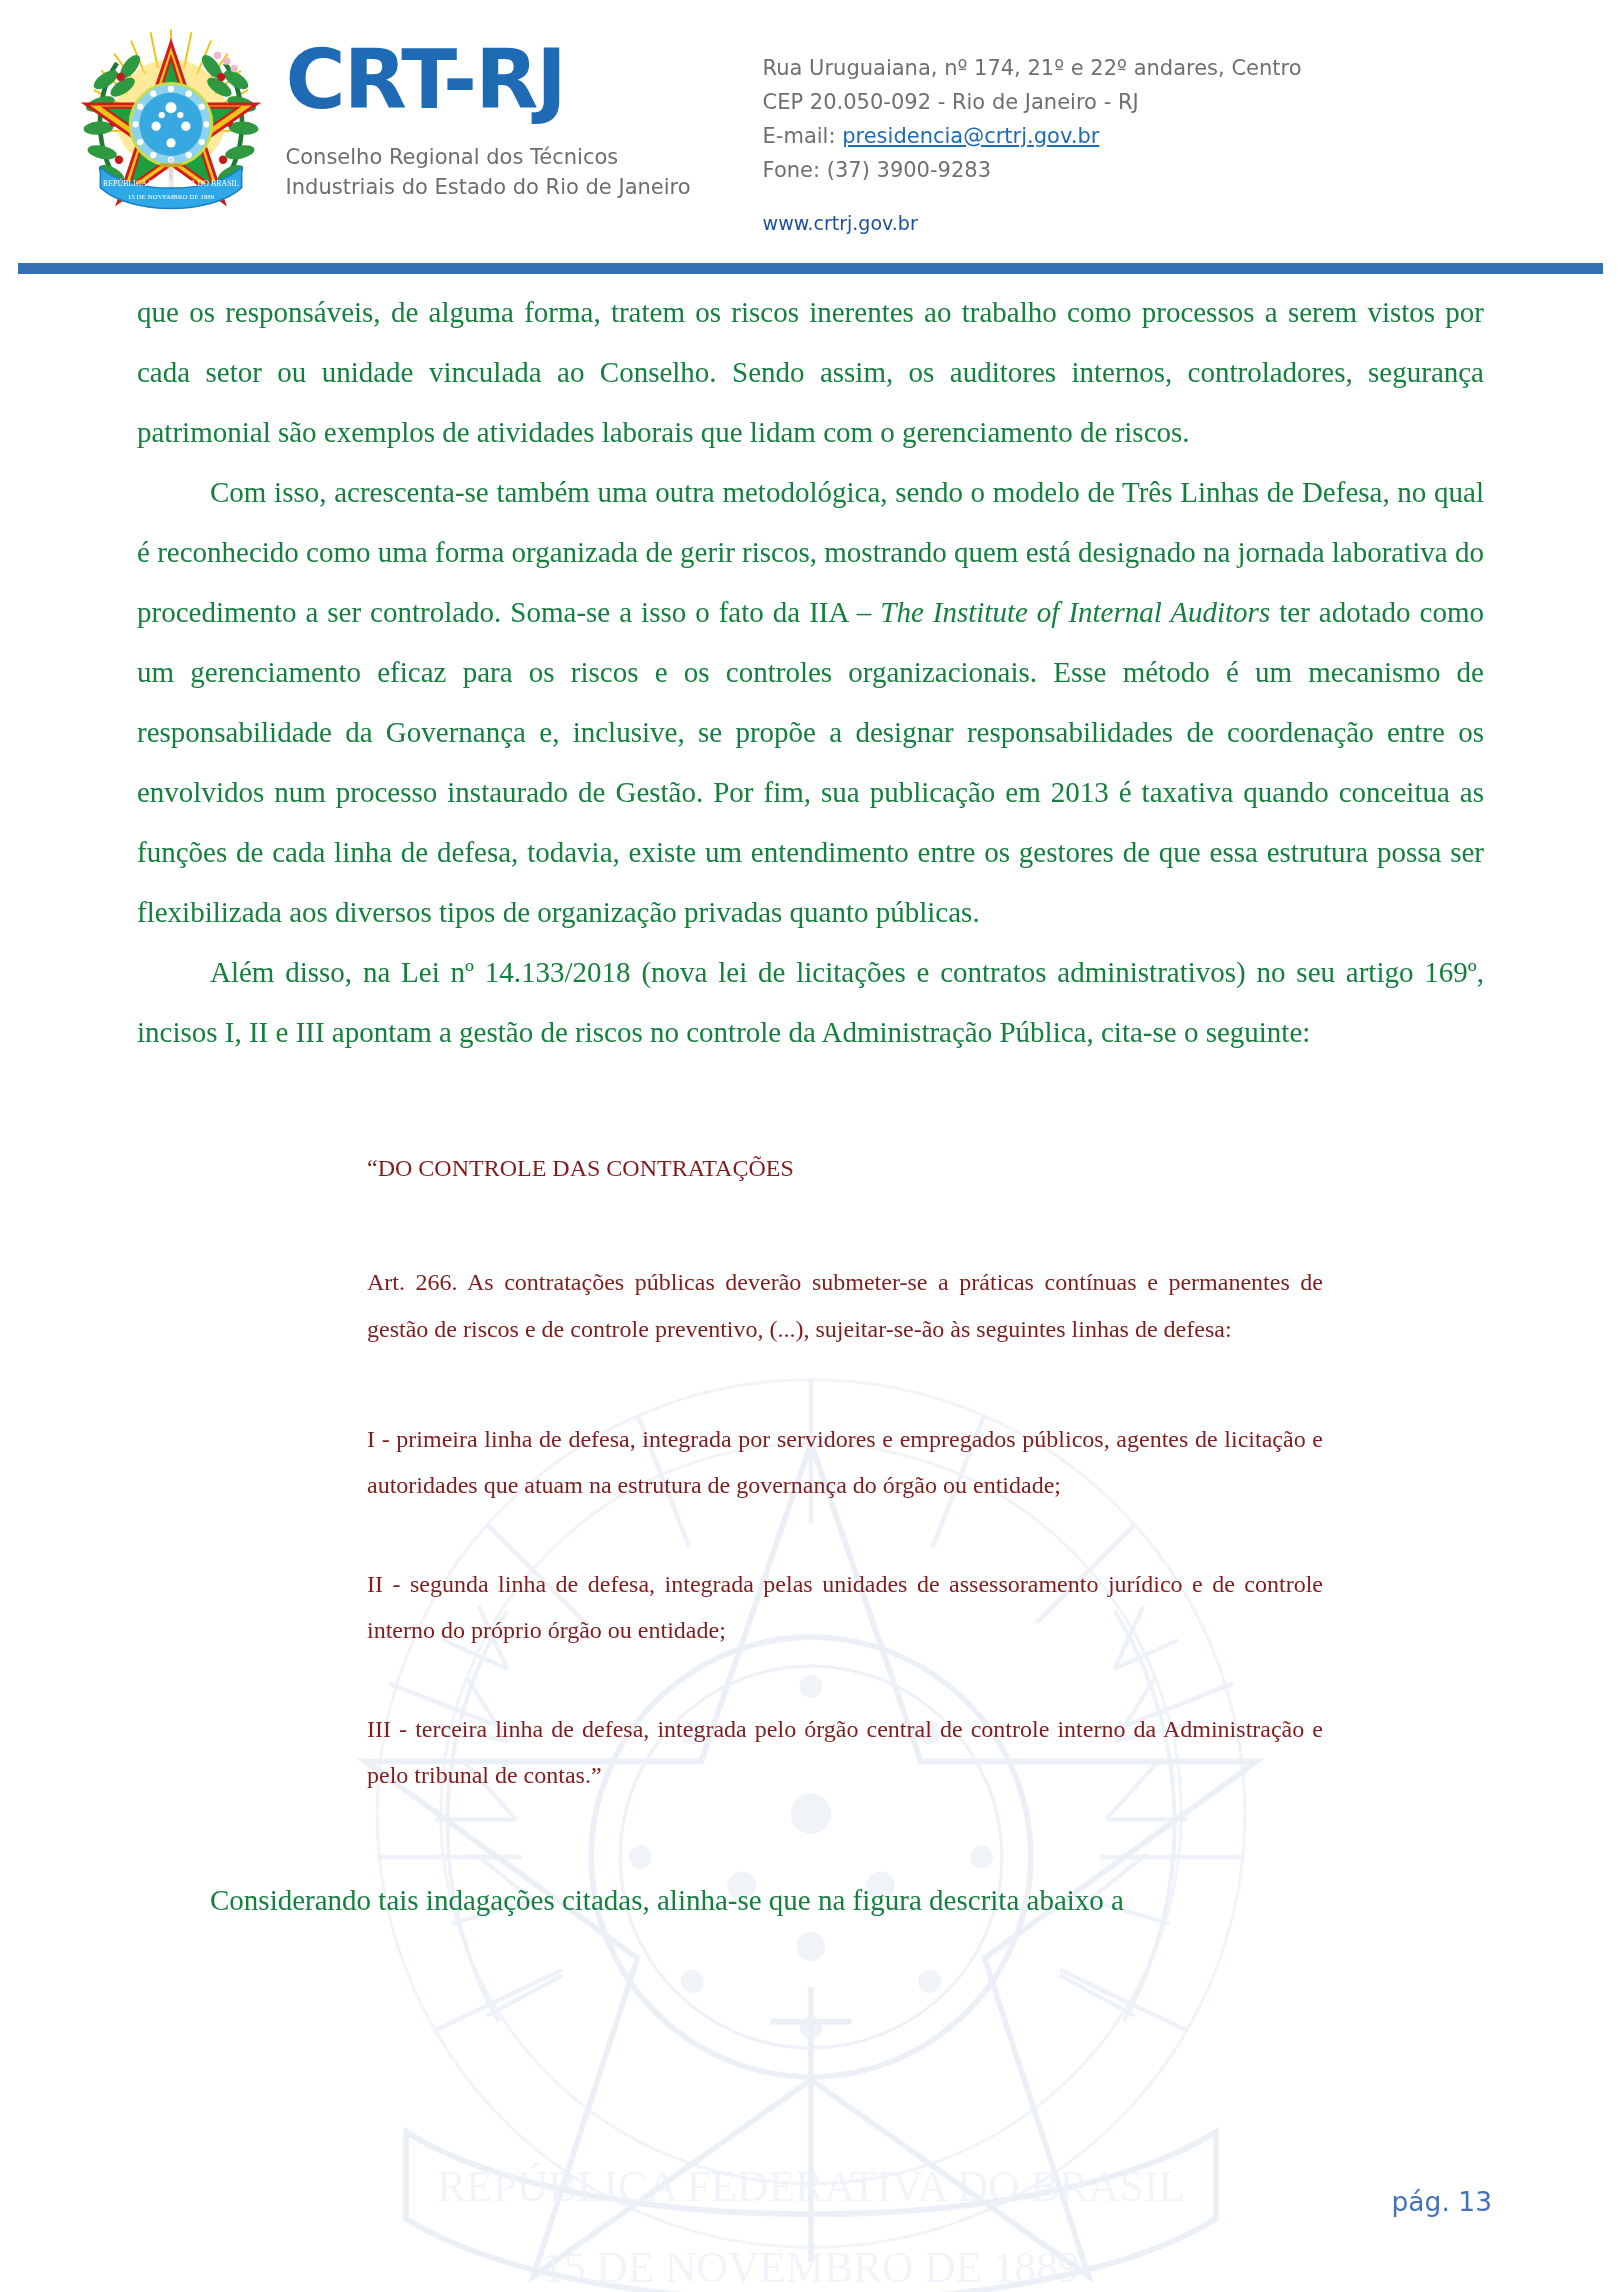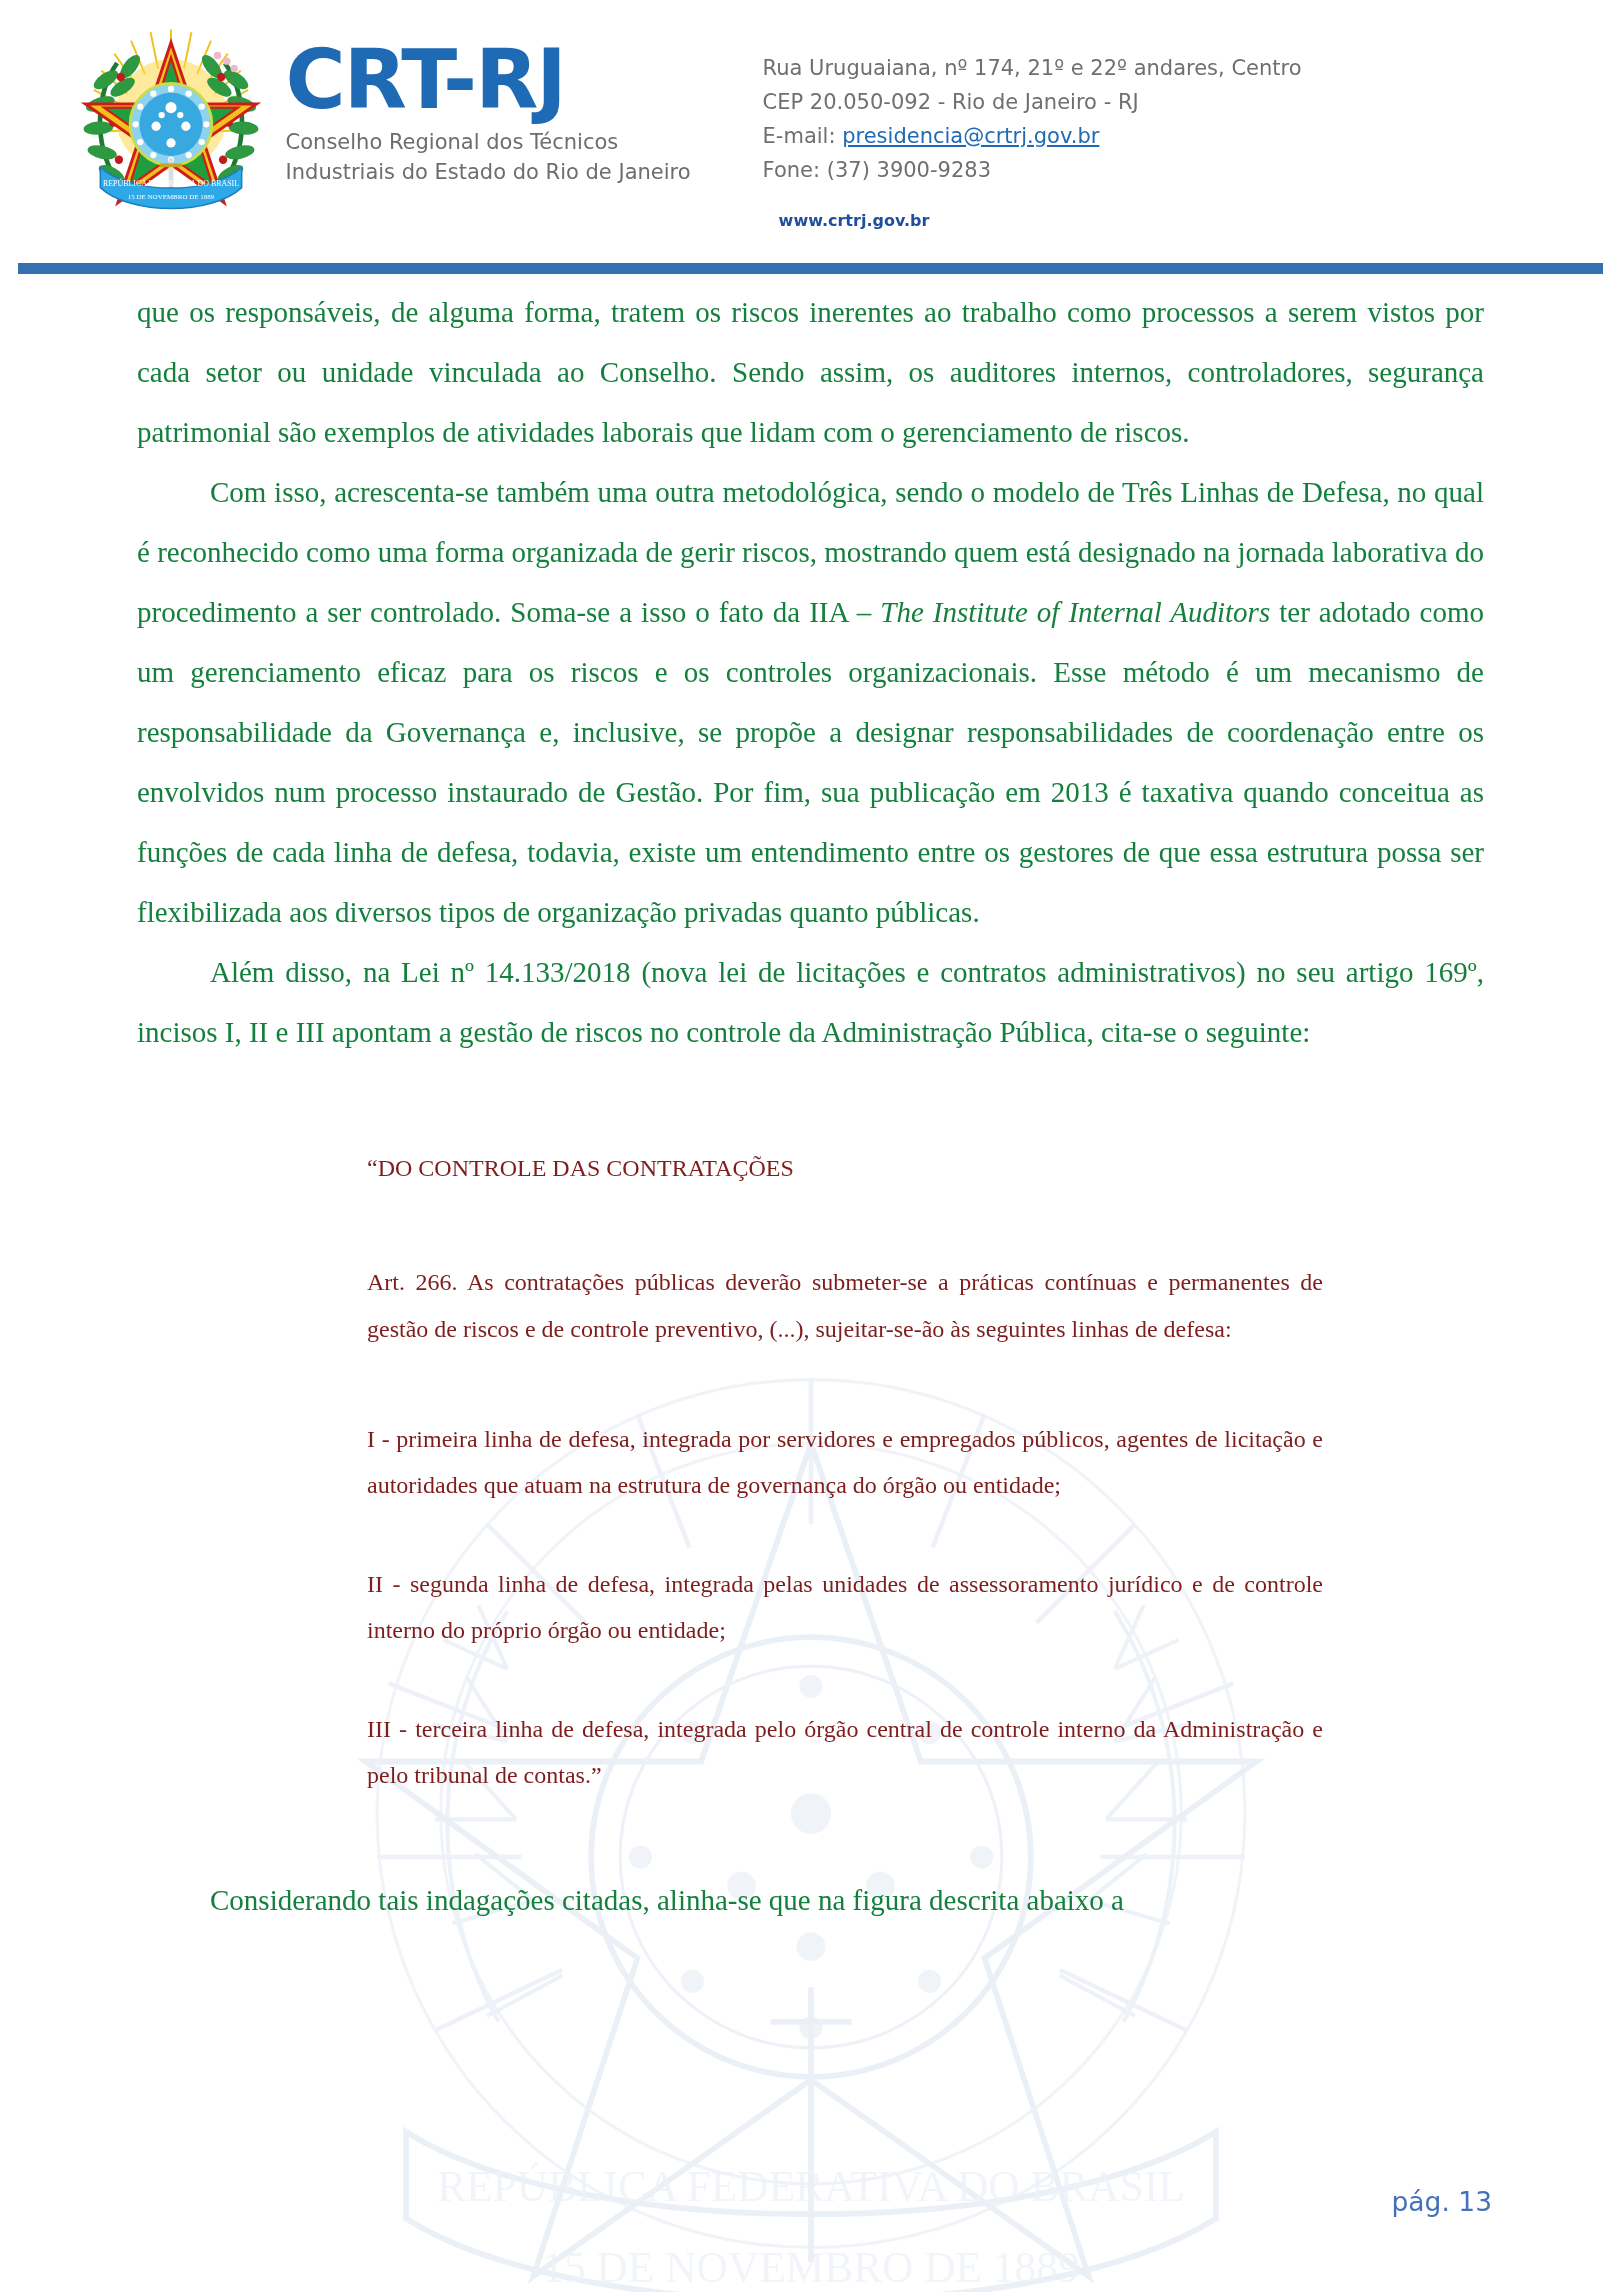--- a/index.html
+++ b/index.html
@@ -67,21 +67,21 @@
     letter-spacing: -2px;
     color: #1F6AB4;
     line-height: 0.95;
     white-space: nowrap;
   }
   .logo-sub {
     font-family: "DejaVu Sans", sans-serif;
     font-size: 21px;
     color: #6d6d6d;
     line-height: 1.45;
-    margin-top: 8px;
+    margin-top: 23px;
     white-space: nowrap;
   }
 
   .contact-block {
     flex: 1 1 auto;
     margin-left: 65px;
     padding-top: 33px;
     font-family: "DejaVu Sans", sans-serif;
     font-size: 21px;
     color: #6f6f6f;
@@ -89,24 +89,23 @@
   }
   .contact-line { white-space: nowrap; }
   .contact-link {
     color: #1F6AB4;
     text-decoration: underline;
     text-align: right;
   }
   .contact-site {
     margin-top: 21.6px;
     color: #1F4E9C;
-    font-weight: bold;
-    font-size: 16px;
+    font-weight: normal;
+    font-size: 19px;
     white-space: nowrap;
-    margin-left: 16px;
   }
 
   .rule {
     position: absolute;
     left: 17.6px;
     right: 17.6px;
     top: 263px;
     height: 10.8px;
     background: #3571B0;
     z-index: 3;

